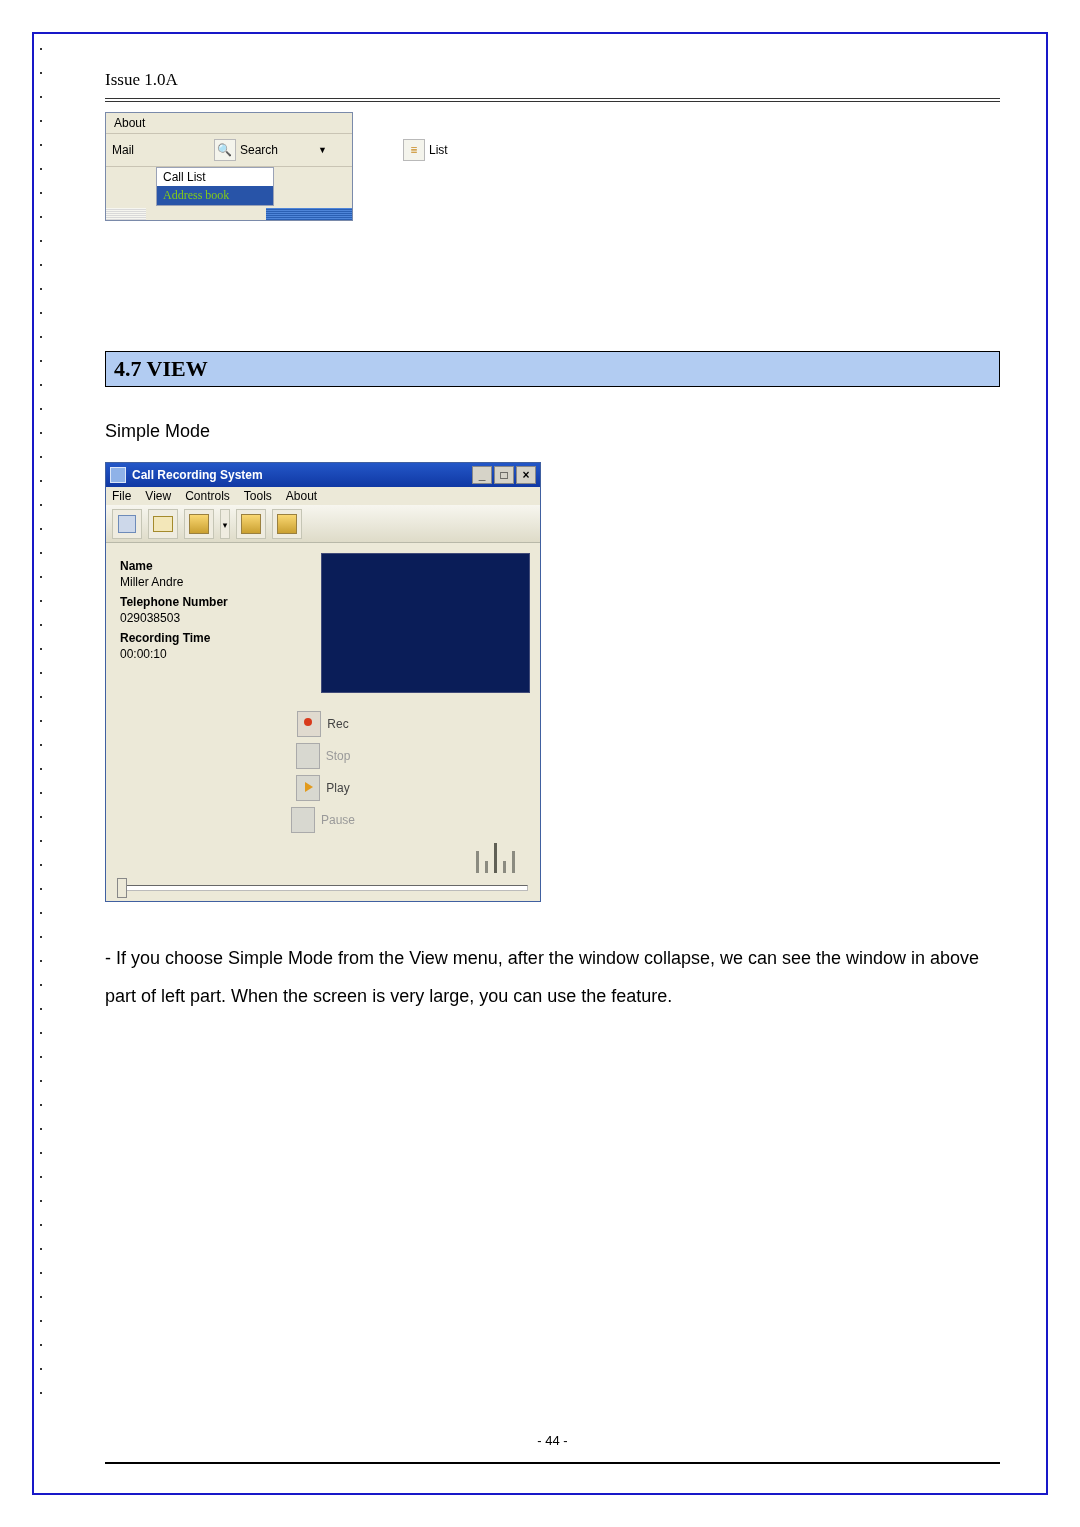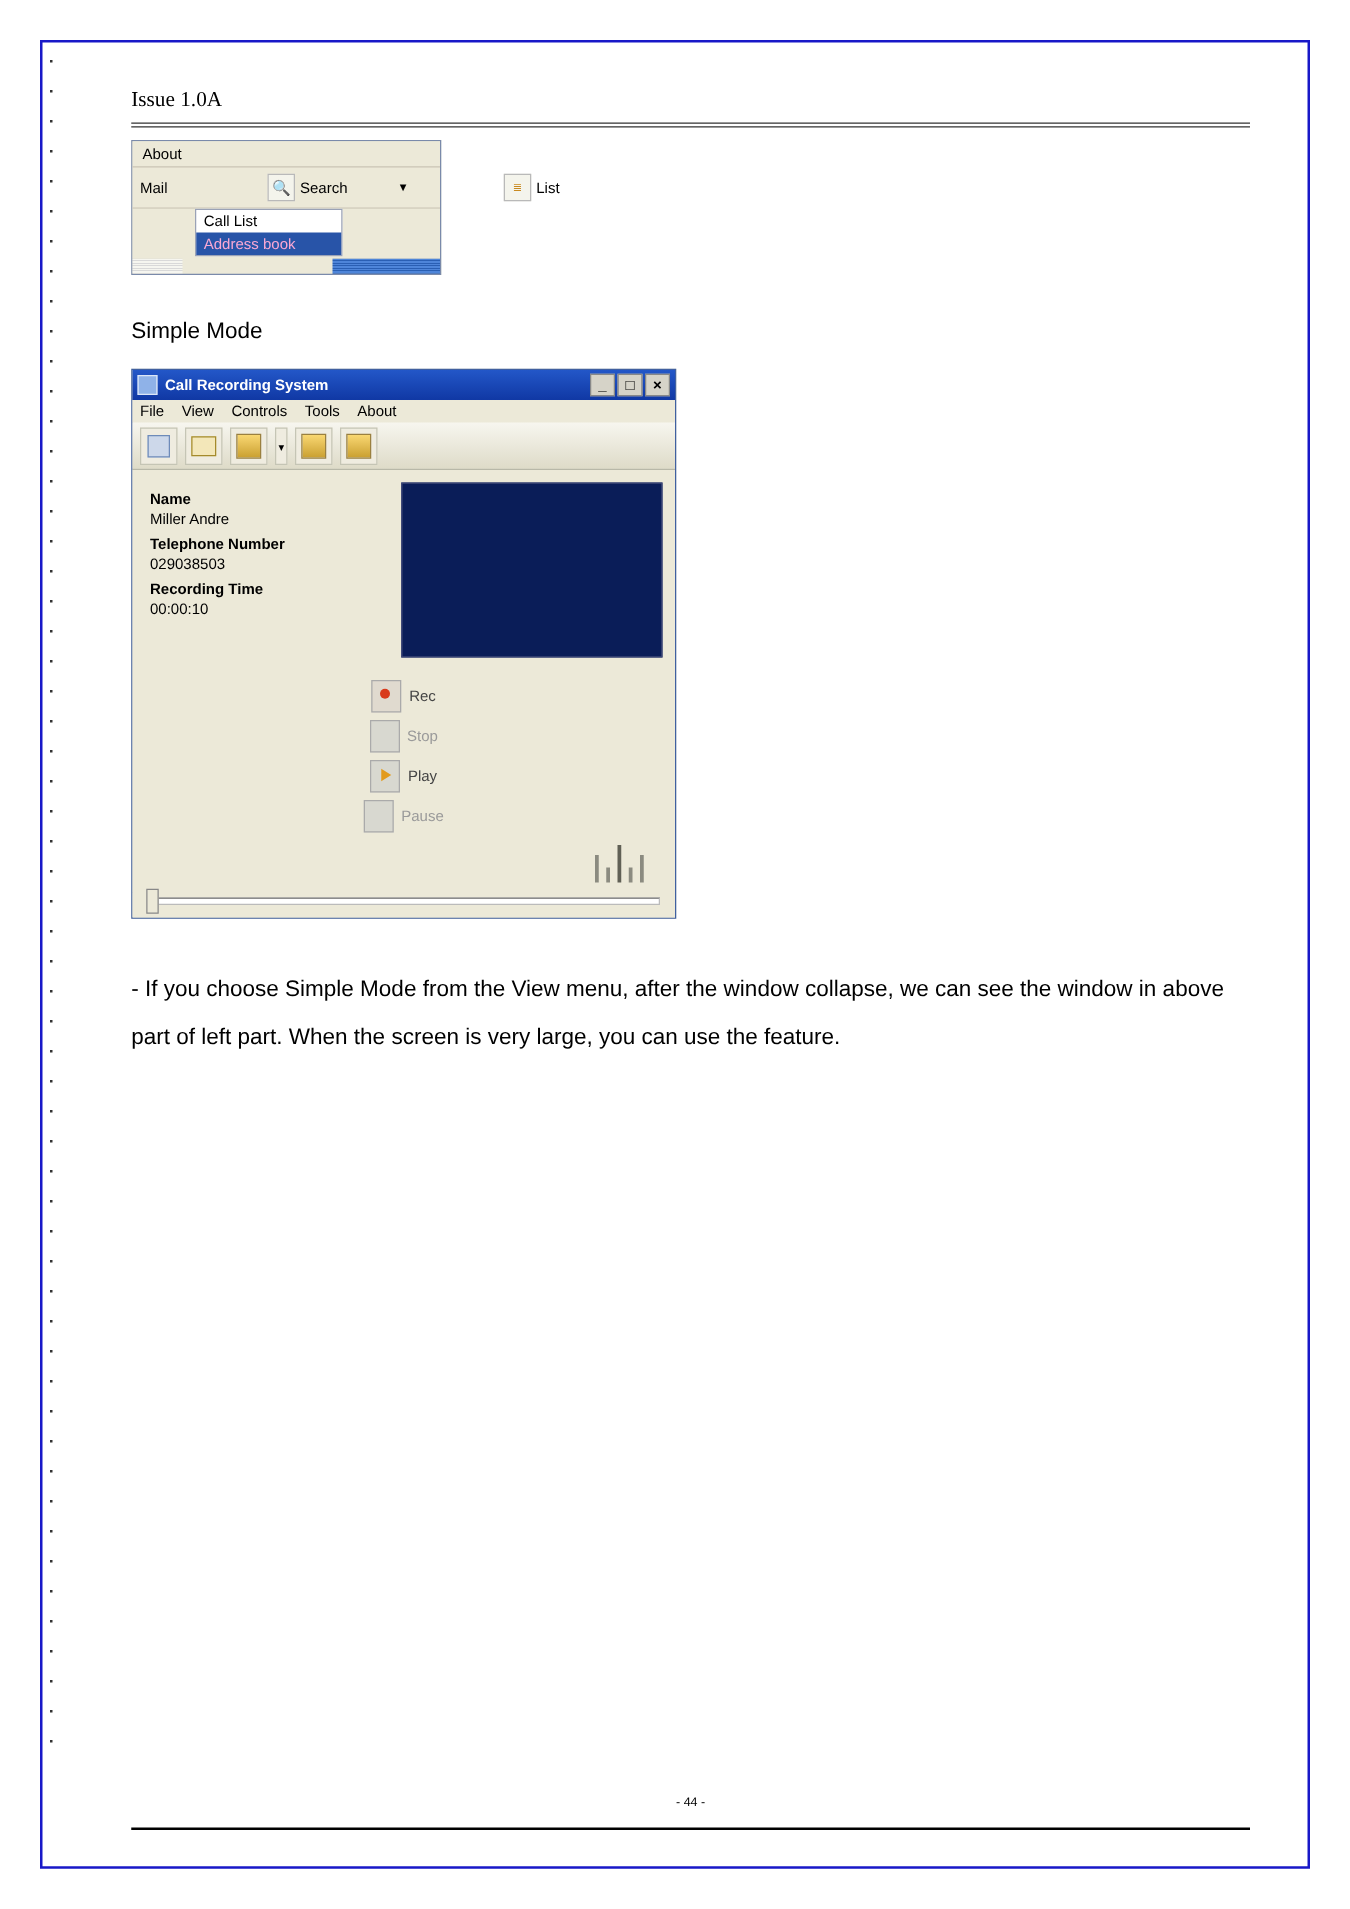--- a/index.html
+++ b/index.html
@@ -93,21 +93,22 @@
   .shot1 .dd {
     width: 118px;
     border: 1px solid #9aa2b6;
     background: #fff;
   }
   .shot1 .dd-item {
     padding: 2px 6px;
   }
   .shot1 .dd-item.sel {
     background: #2854a8;
-    color: #f9a8d4;
+    color: #84cc16;
+    font-family: Liberation Serif, serif;
   }
   .shot1 .bottom-strip {
     height: 12px;
     display: flex;
   }
   .shot1 .bottom-strip .lefthatch {
     width: 40px;
     background: repeating-linear-gradient(0deg,#d9d9d9,#d9d9d9 1px,#f6f6f0 1px,#f6f6f0 2px);
   }
   .shot1 .bottom-strip .righthatch {
@@ -313,21 +314,21 @@
     font-size: 18px;
     line-height: 2.1;
   }
 
   .page-num {
     position: absolute;
     bottom: 34px;
     left: 0; right: 0;
     text-align: center;
     font-family: Arial, sans-serif;
-    font-size: 10px;
+    font-size: 13px;
   }
   .foot-rule {
     position: absolute;
     bottom: 18px;
     left: 0; right: 0;
     border-top: 2px solid #000;
   }
 </style>
 </head>
 <body>
@@ -423,20 +424,21 @@
         <div class="dd-item">Call List</div>
         <div class="dd-item sel">Address book</div>
       </div>
     </div>
     <div class="bottom-strip">
       <div class="lefthatch"></div>
       <div class="righthatch"></div>
     </div>
   </div>
 
+  <div class="section-head">4.7 VIEW</div>
   <div class="subtext">Simple Mode</div>
 
   <div class="shot2">
     <div class="titlebar">
       <div class="tbicon"></div>
       <div class="ttl">Call Recording System</div>
       <div class="winbtn">_</div>
       <div class="winbtn">□</div>
       <div class="winbtn">×</div>
     </div>

